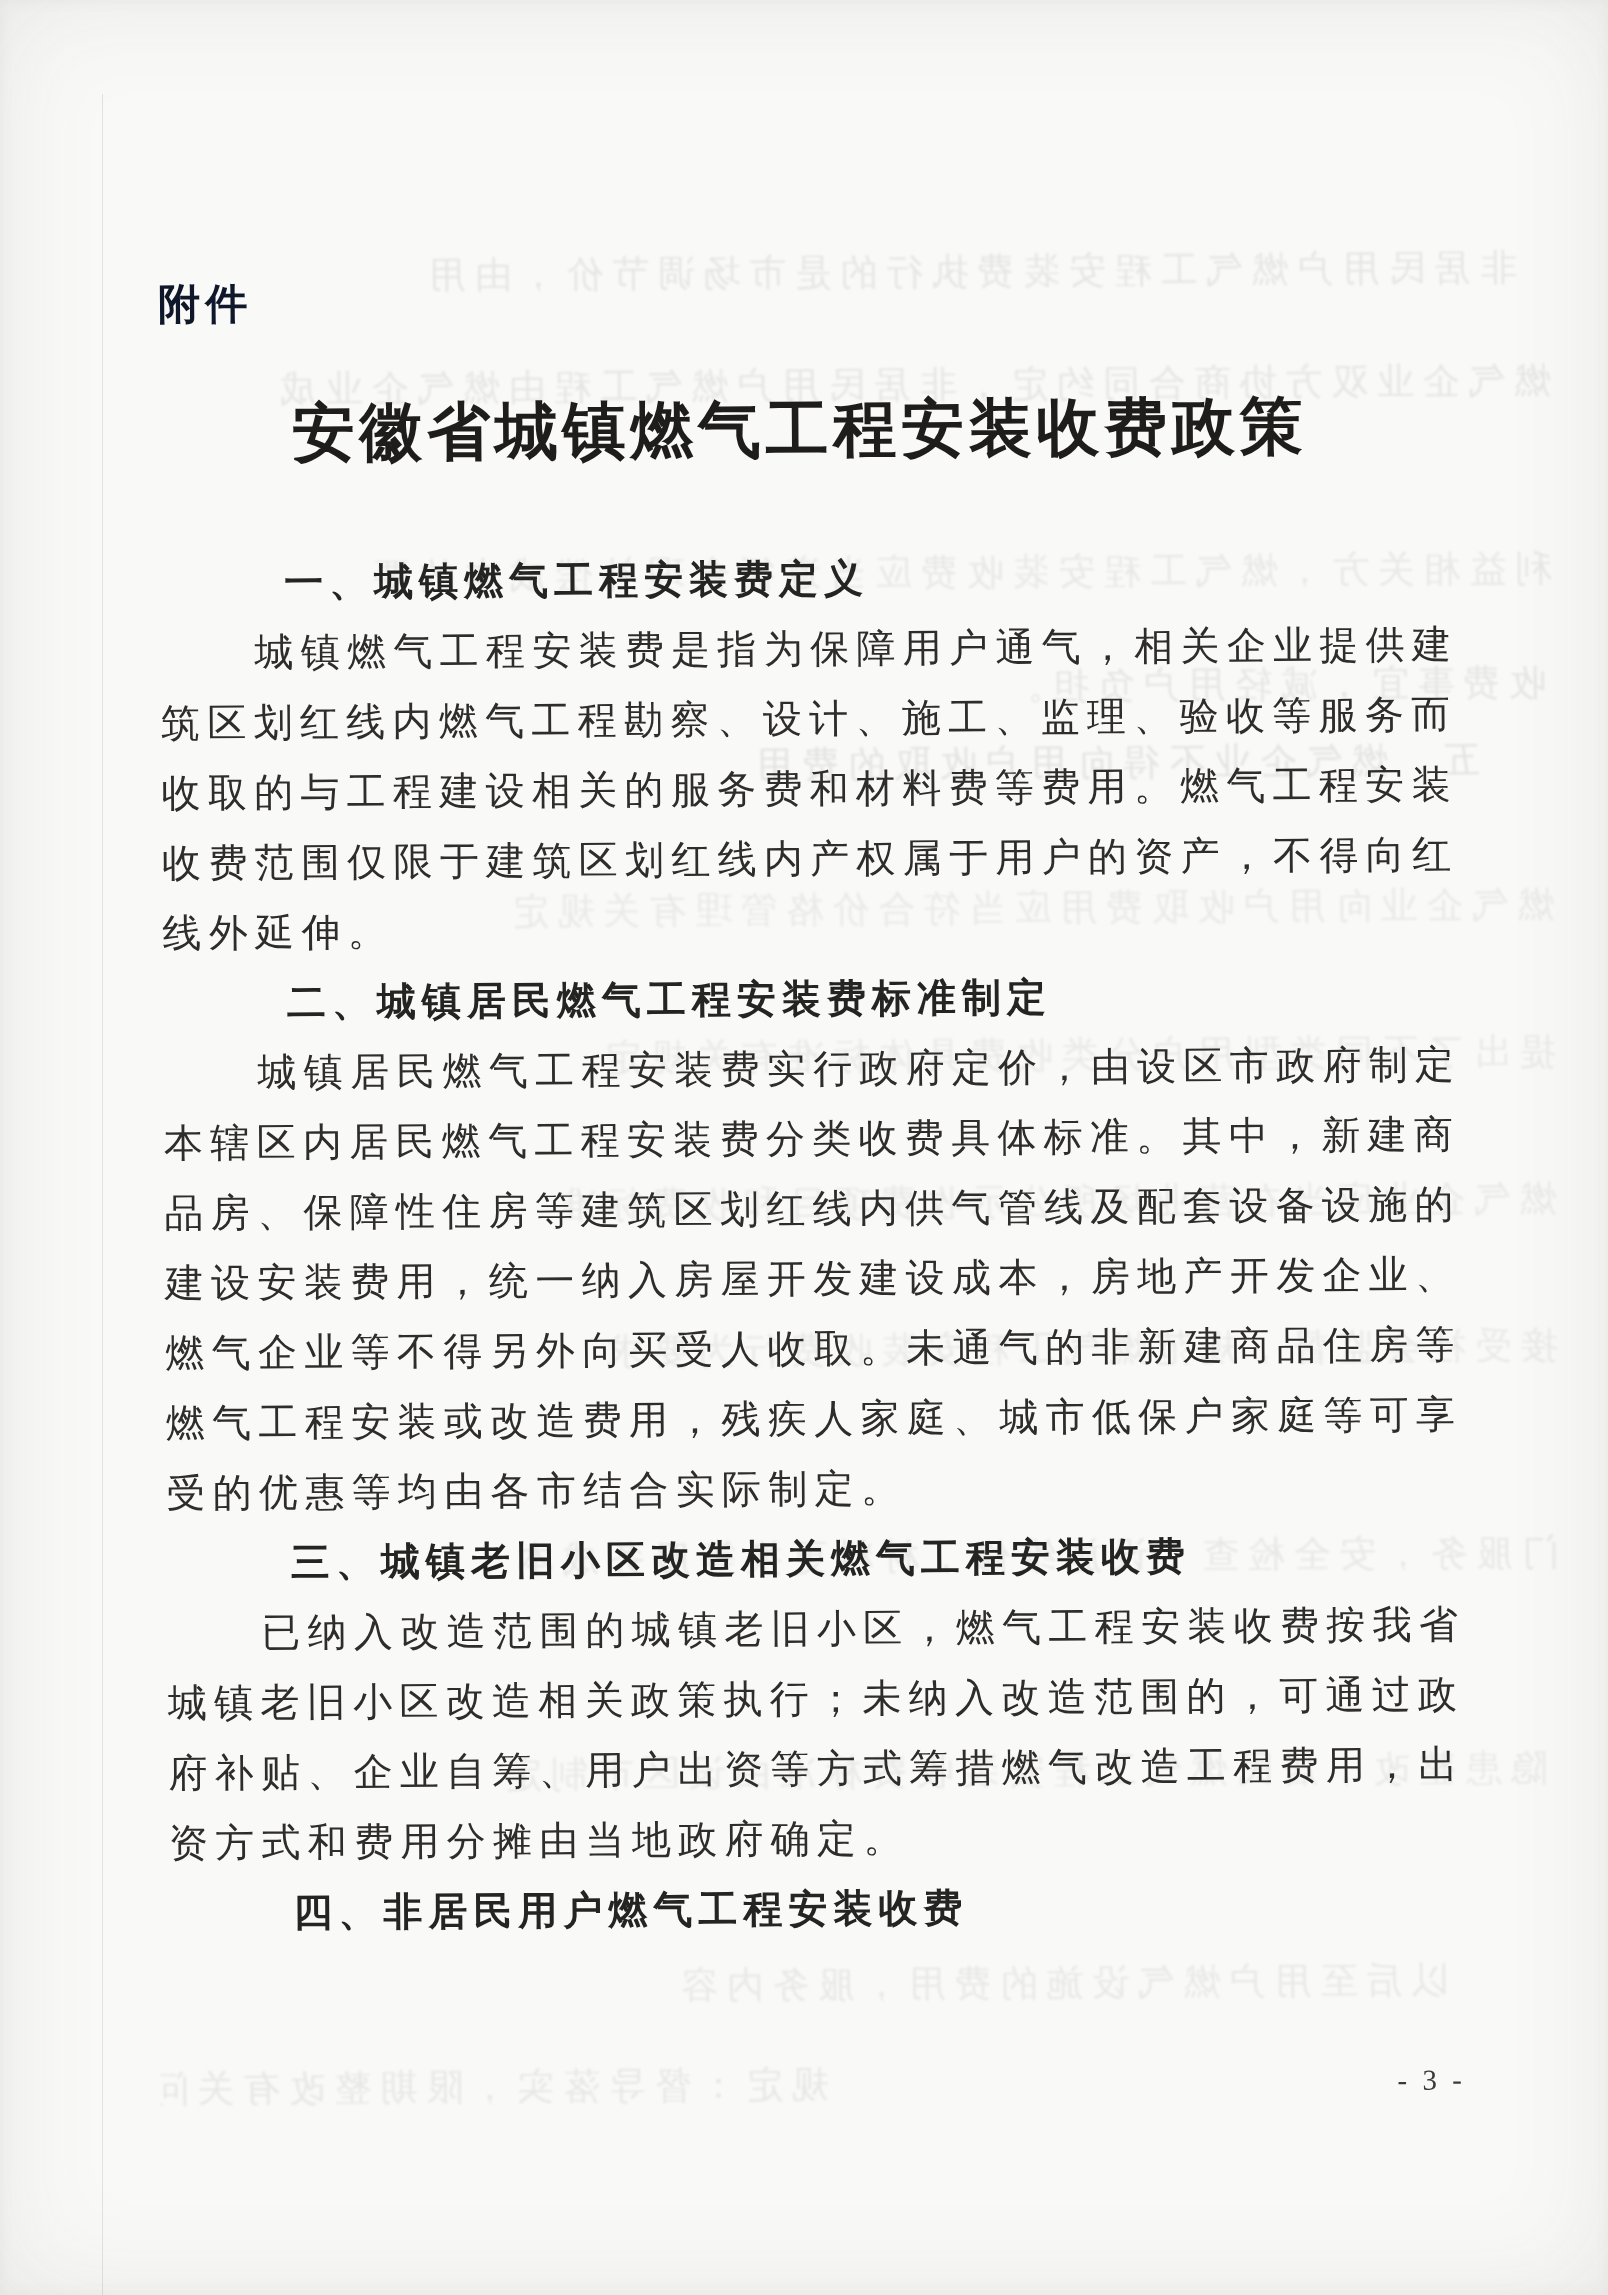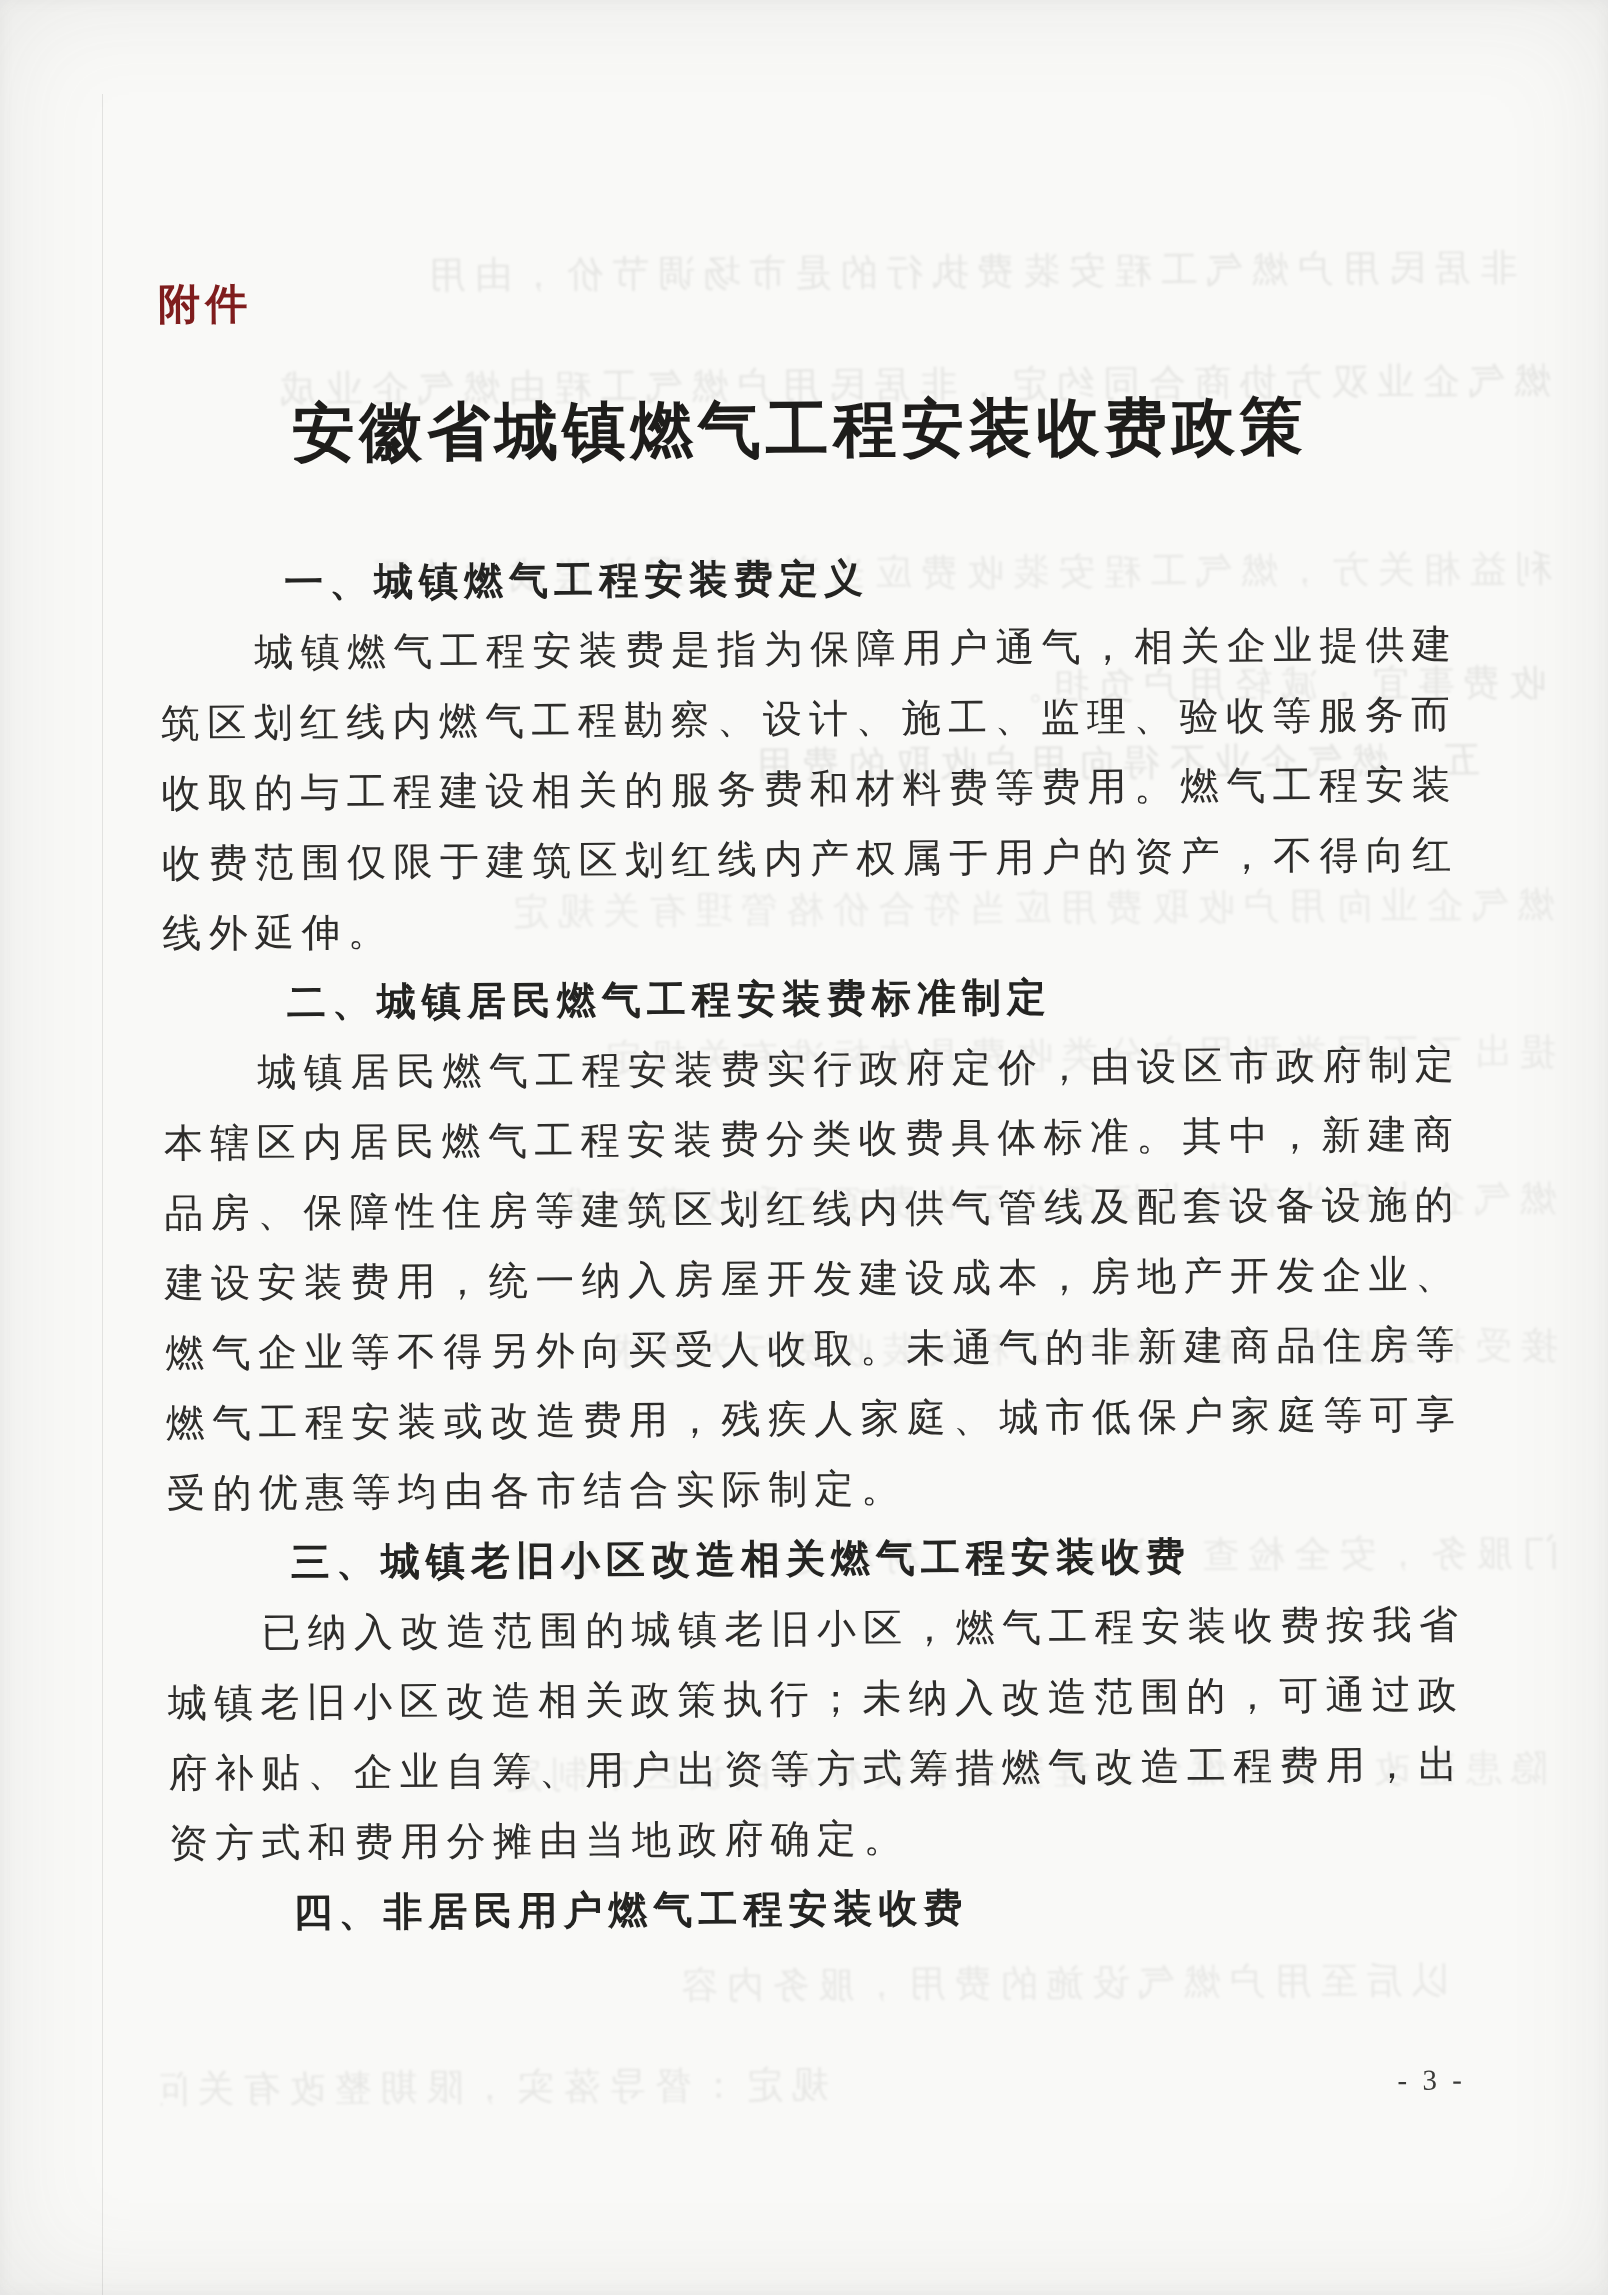--- a/index.html
+++ b/index.html
@@ -20,21 +20,21 @@
     background:#e2e2e0;
   }
   .content{
     position:absolute;inset:0;
     transform:rotate(-0.4deg);
     transform-origin:50% 50%;
   }
   .attachment{
     position:absolute;top:272px;left:164px;
     font-size:42px;font-weight:600;letter-spacing:5.3px;
-    color:#7f1d1d;
+    color:#0f172a;
   }
   .title{
     position:absolute;top:394px;left:0;right:0;
     text-align:center;
     font-size:63px;font-weight:900;letter-spacing:4.7px;
     line-height:73px;
     color:#1e1d1b;
   }
   .docbody{
     position:absolute;top:544px;left:164px;width:1289px;

